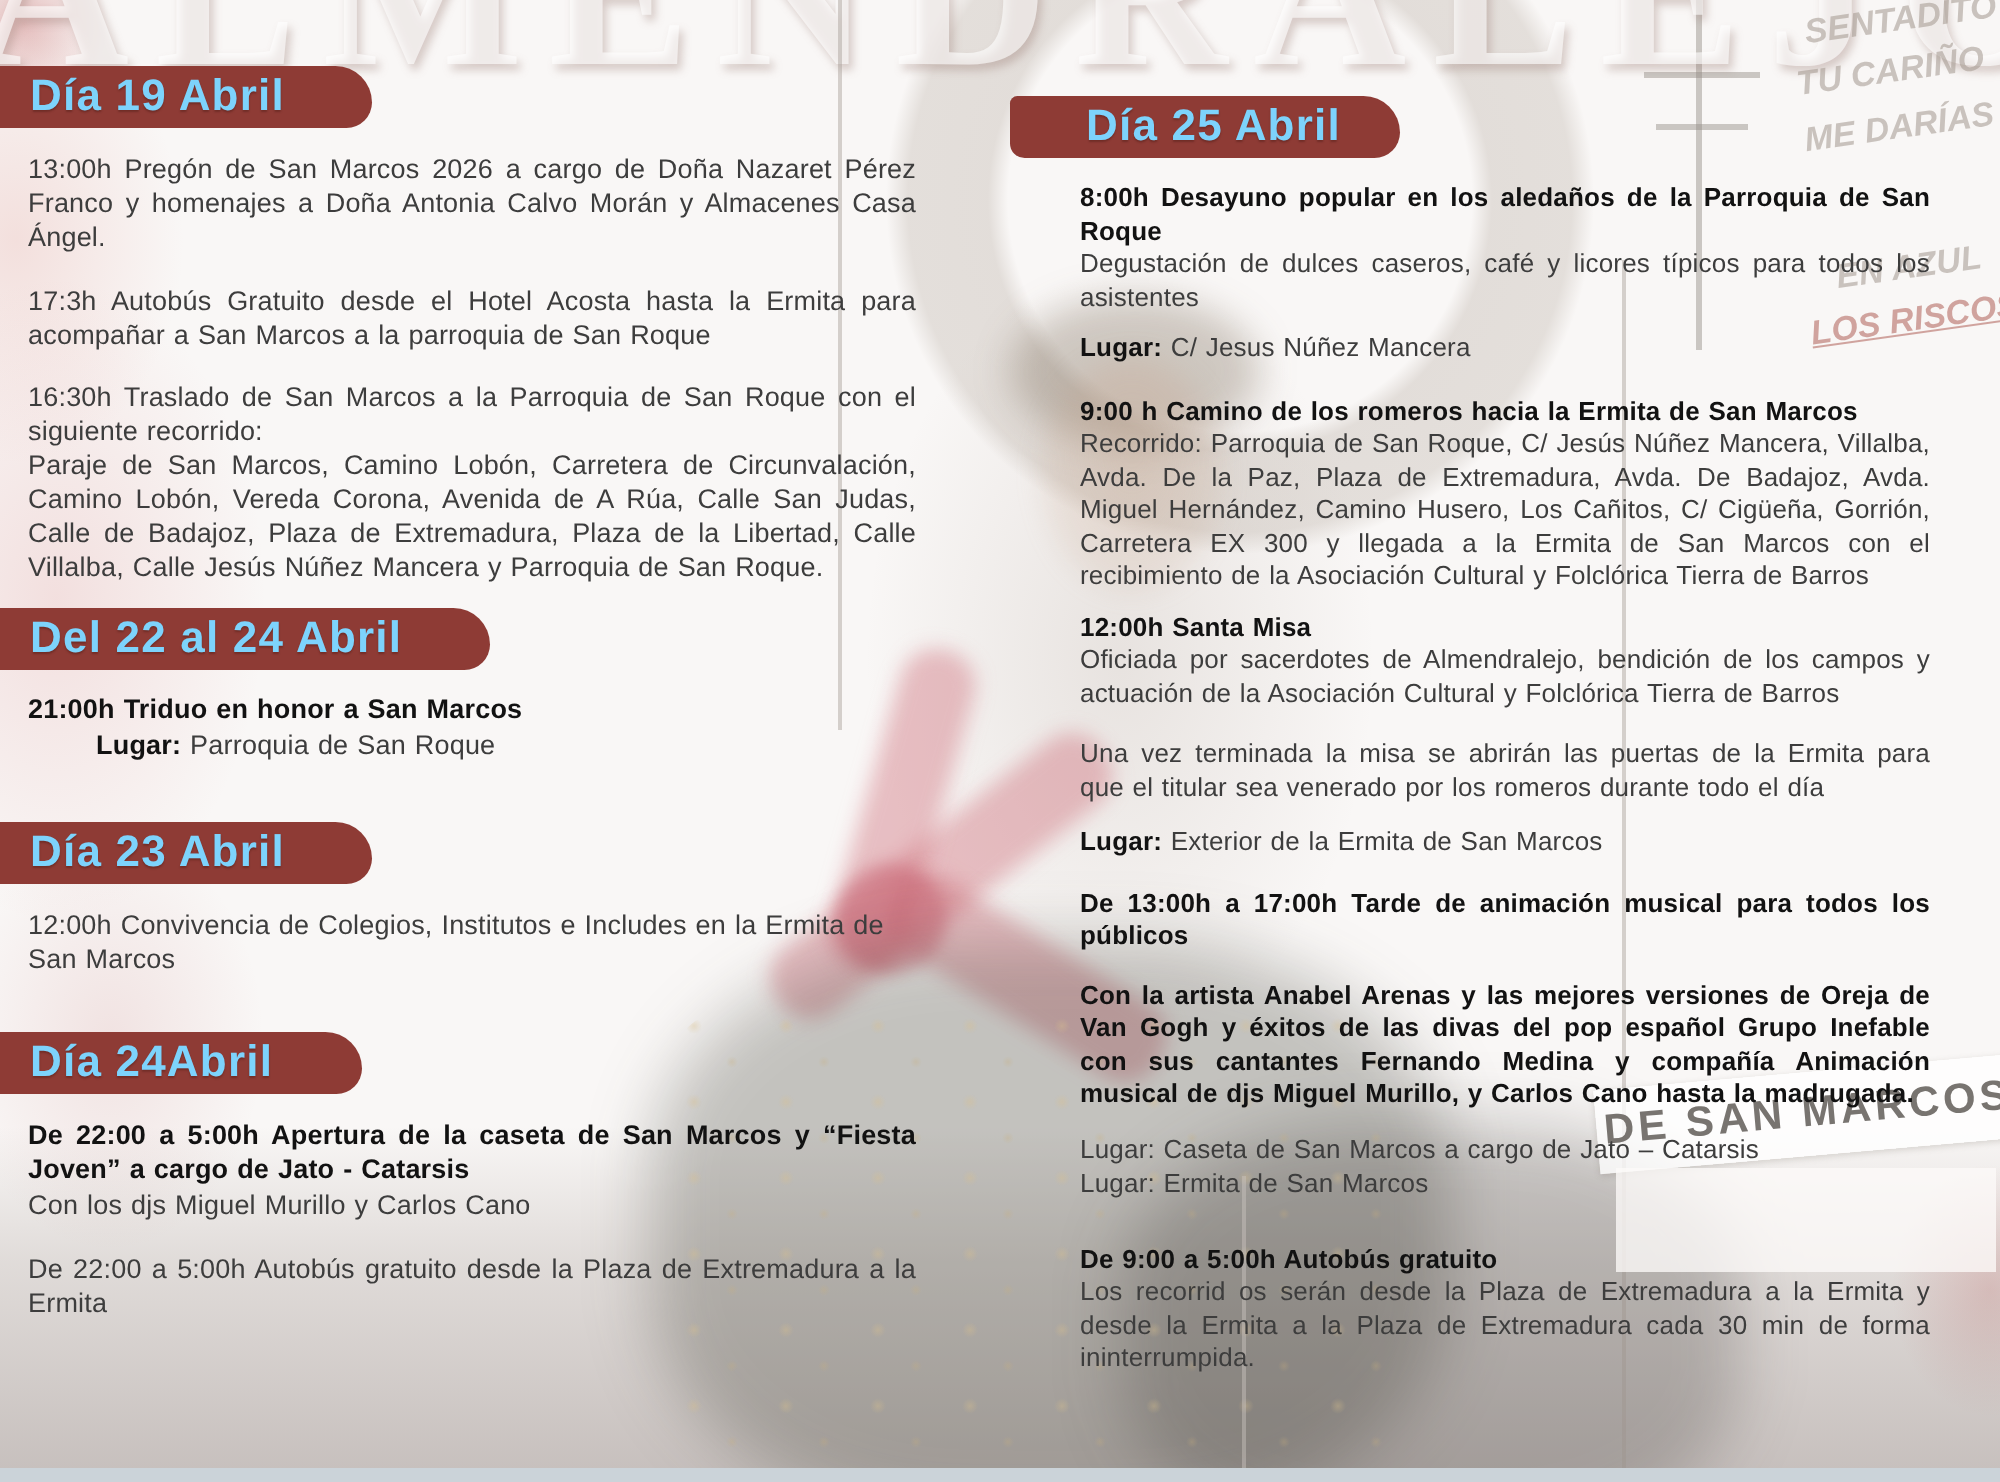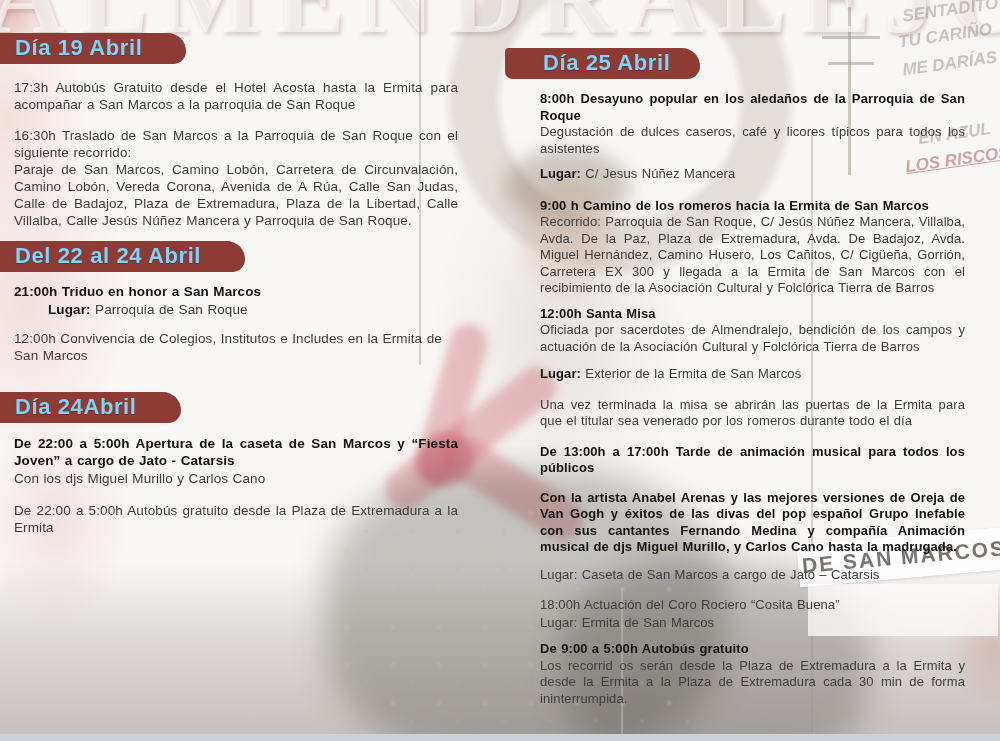--- a/index.html
+++ b/index.html
@@ -111,50 +111,51 @@
   <span class="lyric" style="left:902px;top:0px;">SENTADITO</span>
   <span class="lyric" style="left:898px;top:26px;">TU CARIÑO</span>
   <span class="lyric" style="left:902px;top:54px;">ME DARÍAS</span>
   <span class="lyric" style="left:918px;top:124px;">EN AZUL</span>
   <span class="lyric red" style="left:905px;top:150px;">LOS RISCOS</span>
   <div class="sign">DE SAN MARCOS</div>
   <div class="sign-box2"></div>
 
   <div class="col col-left">
     <div class="banner">Día 19 Abril</div>
+    <p class="t just" style="margin-top:12px;">13:00h Pregón de San Marcos 2026 a cargo de Doña Nazaret Pérez Franco y homenajes a Doña Antonia Calvo Morán y Almacenes Casa Ángel.</p>
     <p class="t just" style="margin-top:15px;">17:3h Autobús Gratuito desde el Hotel Acosta hasta la Ermita para acompañar a San Marcos  a la parroquia de  San Roque</p>
     <p class="t just" style="margin-top:14px;">16:30h Traslado de San Marcos a la Parroquia de San Roque con el siguiente recorrido:</p>
     <p class="t just" style="margin-top:0;">Paraje de San Marcos, Camino Lobón, Carretera de Circunvalación, Camino Lobón, Vereda Corona, Avenida de A Rúa, Calle San Judas, Calle de Badajoz, Plaza de Extremadura, Plaza de la Libertad, Calle Villalba, Calle Jesús Núñez Mancera y Parroquia de San Roque.</p>
 
     <div class="banner" style="margin-top:12px;">Del 22 al 24 Abril</div>
     <p class="t b" style="margin-top:11px;">21:00h Triduo en honor a San Marcos</p>
     <p class="t" style="margin-top:1px;padding-left:34px;"><b class="b">Lugar:</b><span> Parroquia de San Roque</span></p>
 
+    <div class="banner" style="margin-top:30px;">Día 23 Abril</div>
     <p class="t" style="margin-top:12px;">12:00h Convivencia de Colegios, Institutos e Includes en la Ermita de San Marcos</p>
 
     <div class="banner" style="margin-top:28px;">Día 24Abril</div>
     <p class="t b just" style="margin-top:12px;">De 22:00 a 5:00h Apertura de la caseta de San Marcos y “Fiesta Joven” a cargo de Jato - Catarsis</p>
     <p class="t" style="margin-top:1px;">Con los djs Miguel Murillo y Carlos Cano</p>
     <p class="t just" style="margin-top:15px;">De 22:00 a 5:00h Autobús gratuito desde la Plaza de Extremadura a la Ermita</p>
   </div>
 
   <div class="col col-right">
     <div class="banner banner-r">Día 25 Abril</div>
     <p class="t b just" style="margin-top:12px;">8:00h Desayuno popular en los aledaños de la Parroquia de San Roque</p>
     <p class="t just" style="margin-top:0;">Degustación de dulces caseros, café y licores típicos para todos los asistentes</p>
     <p class="t" style="margin-top:9px;"><b class="b">Lugar:</b><span> C/ Jesus Núñez Mancera</span></p>
     <p class="t b just" style="margin-top:15px;">9:00 h Camino de los romeros hacia la Ermita de San Marcos</p>
     <p class="t just" style="margin-top:0;">Recorrido: Parroquia de San Roque, C/ Jesús Núñez Mancera, Villalba, Avda. De la Paz, Plaza de Extremadura, Avda. De Badajoz, Avda. Miguel Hernández, Camino Husero, Los Cañitos, C/ Cigüeña, Gorrión, Carretera EX 300 y llegada a la Ermita de San Marcos con el recibimiento de la Asociación Cultural y Folclórica Tierra de Barros</p>
     <p class="t b" style="margin-top:9px;">12:00h Santa Misa</p>
     <p class="t just" style="margin-top:0;">Oficiada por sacerdotes de Almendralejo, bendición de los campos y actuación de la Asociación Cultural y Folclórica Tierra de Barros</p>
+    <p class="t just" style="margin-top:14px;">Una vez terminada la misa se abrirán las puertas de la Ermita para que el titular sea venerado por los romeros durante todo el día</p>
     <p class="t" style="margin-top:11px;"><b class="b">Lugar:</b><span> Exterior de la Ermita de San Marcos</span></p>
-    <p class="t just" style="margin-top:14px;">Una vez terminada la misa se abrirán las puertas de la Ermita para que el titular sea venerado por los romeros durante todo el día</p>
     <p class="t b just" style="margin-top:14px;">De 13:00h a 17:00h Tarde de animación musical para todos los públicos</p>
     <p class="t b just" style="margin-top:13px;">Con la artista Anabel Arenas y las mejores versiones de Oreja de Van Gogh y éxitos de las divas del pop español Grupo Inefable con sus cantantes Fernando Medina y compañía Animación musical de djs Miguel Murillo, y Carlos Cano hasta la madrugada.</p>
     <p class="t" style="margin-top:11px;">Lugar: Caseta de San Marcos a cargo de Jato – Catarsis</p>
-    <p class="t" style="margin-top:14px;">18:00h Actuación del Coro Rociero “Cosita Buena”</p>
     <p class="t" style="margin-top:1px;">Lugar: Ermita de San Marcos</p>
-    <p class="t b" style="margin-top:10px;">De 9:00 a 5:00h Autobús gratuito</p>
+    <p class="t b" style="margin-top:21px;">De 9:00 a 5:00h Autobús gratuito</p>
     <p class="t just" style="margin-top:0;">Los recorrid os serán desde la Plaza de Extremadura a la Ermita y desde la Ermita a la Plaza de Extremadura cada 30 min de forma ininterrumpida.</p>
   </div>
 
   <div class="footer-strip"></div>
 </div>
 
 </body></html>

